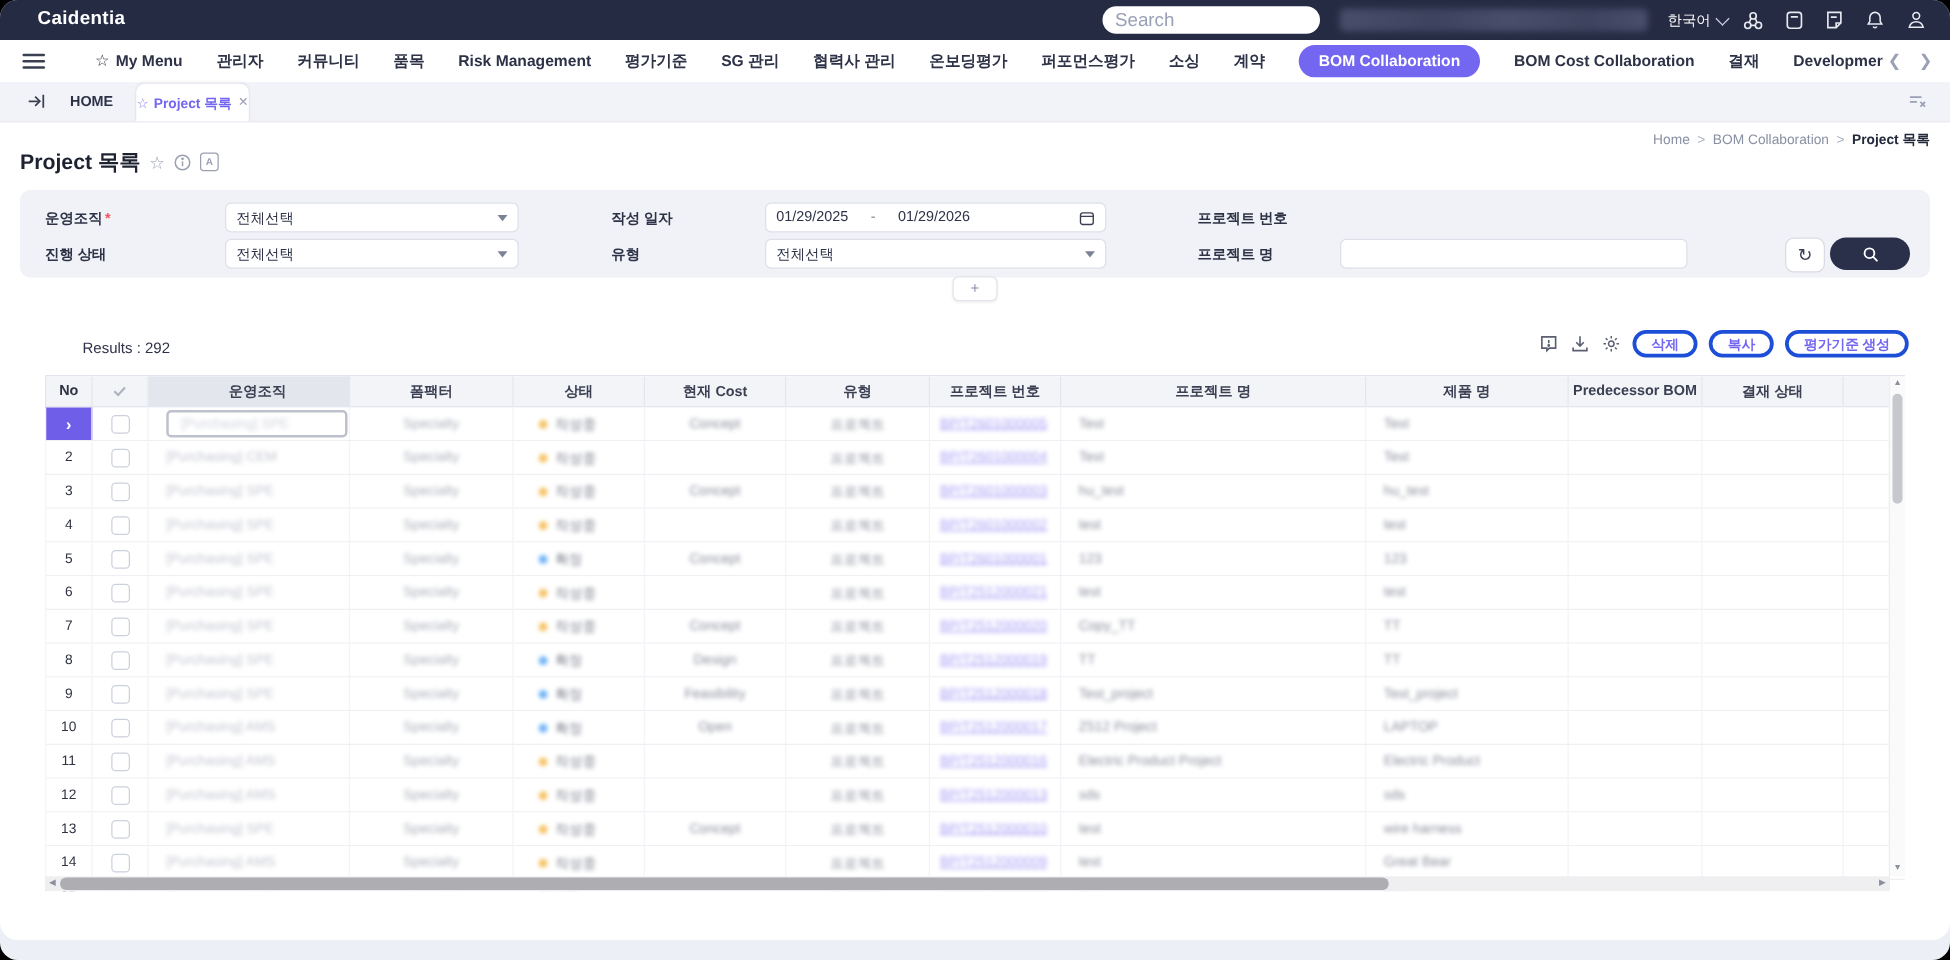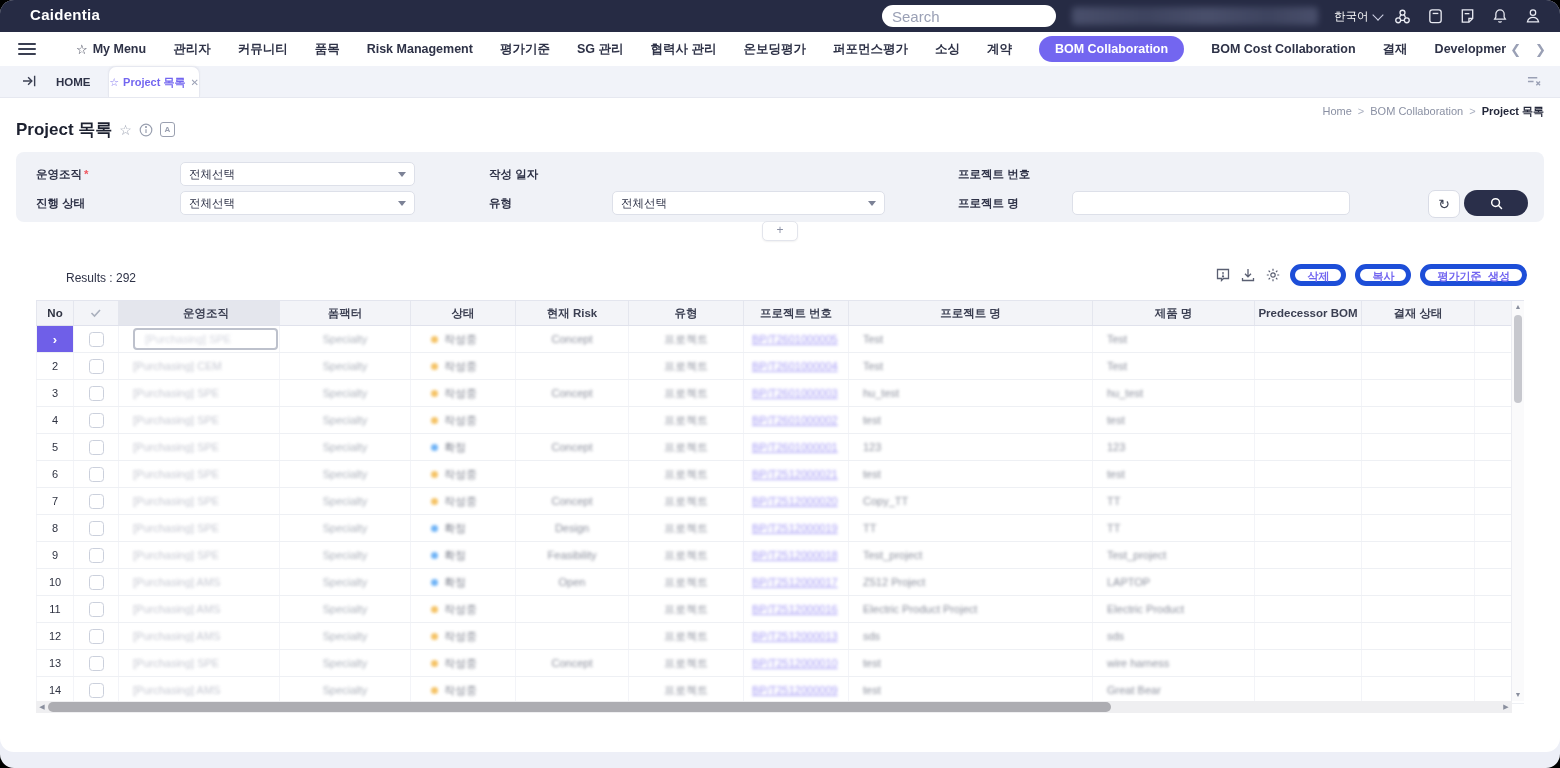--- a/index.html
+++ b/index.html
@@ -70,22 +70,22 @@
     border-radius:7px;color:#3a3f52;font-size:14px;display:flex;align-items:center;justify-content:center;cursor:pointer;}
   .btn-search{position:absolute;left:1448px;top:38px;width:64px;height:26px;background:#2A2F4A;border:none;
     border-radius:13px;display:flex;align-items:center;justify-content:center;cursor:pointer;}
   .plusbtn{position:absolute;top:123px;left:50%;transform:translateX(-50%);width:34px;height:18px;background:#fff;
     border:1px solid #E3E5EC;border-radius:5px;color:#8a90a5;font-size:12px;line-height:16px;text-align:center;
     box-shadow:0 1px 2px rgba(0,0,0,.06);cursor:pointer;}
   
   .results{position:absolute;top:173px;left:66px;font-size:12px;color:#2E3247;}
   .toolbar{position:absolute;top:166px;right:33px;display:flex;align-items:center;gap:9px;}
   .ticonbtn{background:none;border:none;padding:0;cursor:pointer;display:flex;}
-  .obtn{height:22px;padding:0 12px;background:#fff;border:5px solid #1d4ed8;border-radius:12px;
-    color:#7366F0;font-size:11px;font-weight:600;cursor:pointer;font-family:Liberation Mono, monospace;}
+  .obtn{height:22px;padding:0 12px;background:#fff;border:3px solid #1d4ed8;border-radius:12px;
+    color:#7366F0;font-size:11px;font-weight:600;cursor:pointer;font-family:Liberation Serif, serif;}
   
   .grid{position:absolute;top:202px;left:36px;right:36px;height:412px;overflow:hidden;border-top:1px solid #E3E5EE;}
   .thead{display:flex;height:24px;background:#F3F4F8;border-bottom:1px solid #E0E2EC;}
   .th{box-sizing:border-box;border-right:1px solid #E4E6EE;font-size:11.5px;font-weight:600;color:#3b3f52;
     display:flex;align-items:center;justify-content:center;flex-shrink:0;}
   .th:first-child{border-left:1px solid #E4E6EE;}
   .th.sorted{background:#E4E6ED;}
   .trow{display:flex;height:26px;border-bottom:1px solid #EEF0F4;background:#fff;}
   .td{box-sizing:border-box;border-right:1px solid #F3F4F8;display:flex;align-items:center;flex-shrink:0;
     font-size:11px;overflow:hidden;}
@@ -300,20 +300,31 @@
         <span>전체선택</span>
         <span class="caret-down"></span>
       </div>
       <span class="flabel" style="left:20px;top:44px;">진행 상태</span>
       <div class="ffield" style="left:164px;top:39px;width:235px;">
         <span>전체선택</span>
         <span class="caret-down"></span>
       </div>
 
       <span class="flabel" style="left:473px;top:15px;">작성 일자</span>
+      <div class="ffield" style="left:596px;top:10px;width:273px;">
+        <span>01/29/2025</span>
+        <span style="margin:0 18px;color:#7c8296;">-</span>
+        <span>01/29/2026</span>
+        <span class="ficon">
+            <svg width="13" height="13" viewBox="0 0 14 14" fill="none" stroke="#3a3f52" stroke-width="1.2">
+              <rect x="1.5" y="2.5" width="11" height="10" rx="2"></rect>
+              <line x1="1.5" y1="5.5" x2="12.5" y2="5.5"></line>
+            </svg>
+          </span>
+      </div>
       <span class="flabel" style="left:473px;top:44px;">유형</span>
       <div class="ffield" style="left:596px;top:39px;width:273px;">
         <span>전체선택</span>
         <span class="caret-down"></span>
       </div>
 
       <span class="flabel" style="left:942px;top:15px;">프로젝트 번호</span>
       <span class="flabel" style="left:942px;top:44px;">프로젝트 명</span>
       <div class="ffield" style="left:1056px;top:39px;width:278px;">
         <input style="">
@@ -359,21 +370,21 @@
       <div class="thead">
         <div class="th c-no">No</div>
         <div class="th c-chk">
             <svg width="12" height="10" viewBox="0 0 12 10" fill="none" stroke="#aab0bd" stroke-width="1.6">
               <path d="M1.5 5l3 3 5.5-6"></path>
             </svg>
           </div>
         <div class="th c-org sorted">운영조직</div>
         <div class="th c-ff">폼팩터</div>
         <div class="th c-status" style="justify-content:center;padding-left:0;">상태</div>
-        <div class="th c-phase">현재 Risk</div>
+        <div class="th c-phase">현재 Cost</div>
         <div class="th c-type">유형</div>
         <div class="th c-pno" style="justify-content:center;padding-left:0;">프로젝트 번호</div>
         <div class="th c-pname" style="justify-content:center;padding-left:0;">프로젝트 명</div>
         <div class="th c-prod" style="justify-content:center;padding-left:0;">제품 명</div>
         <div class="th c-pred">Predecessor BOM</div>
         <div class="th c-appr">결재 상태</div>
         <div class="th c-fill"></div>
       </div>
       <div>
           <div class="trow selected">

